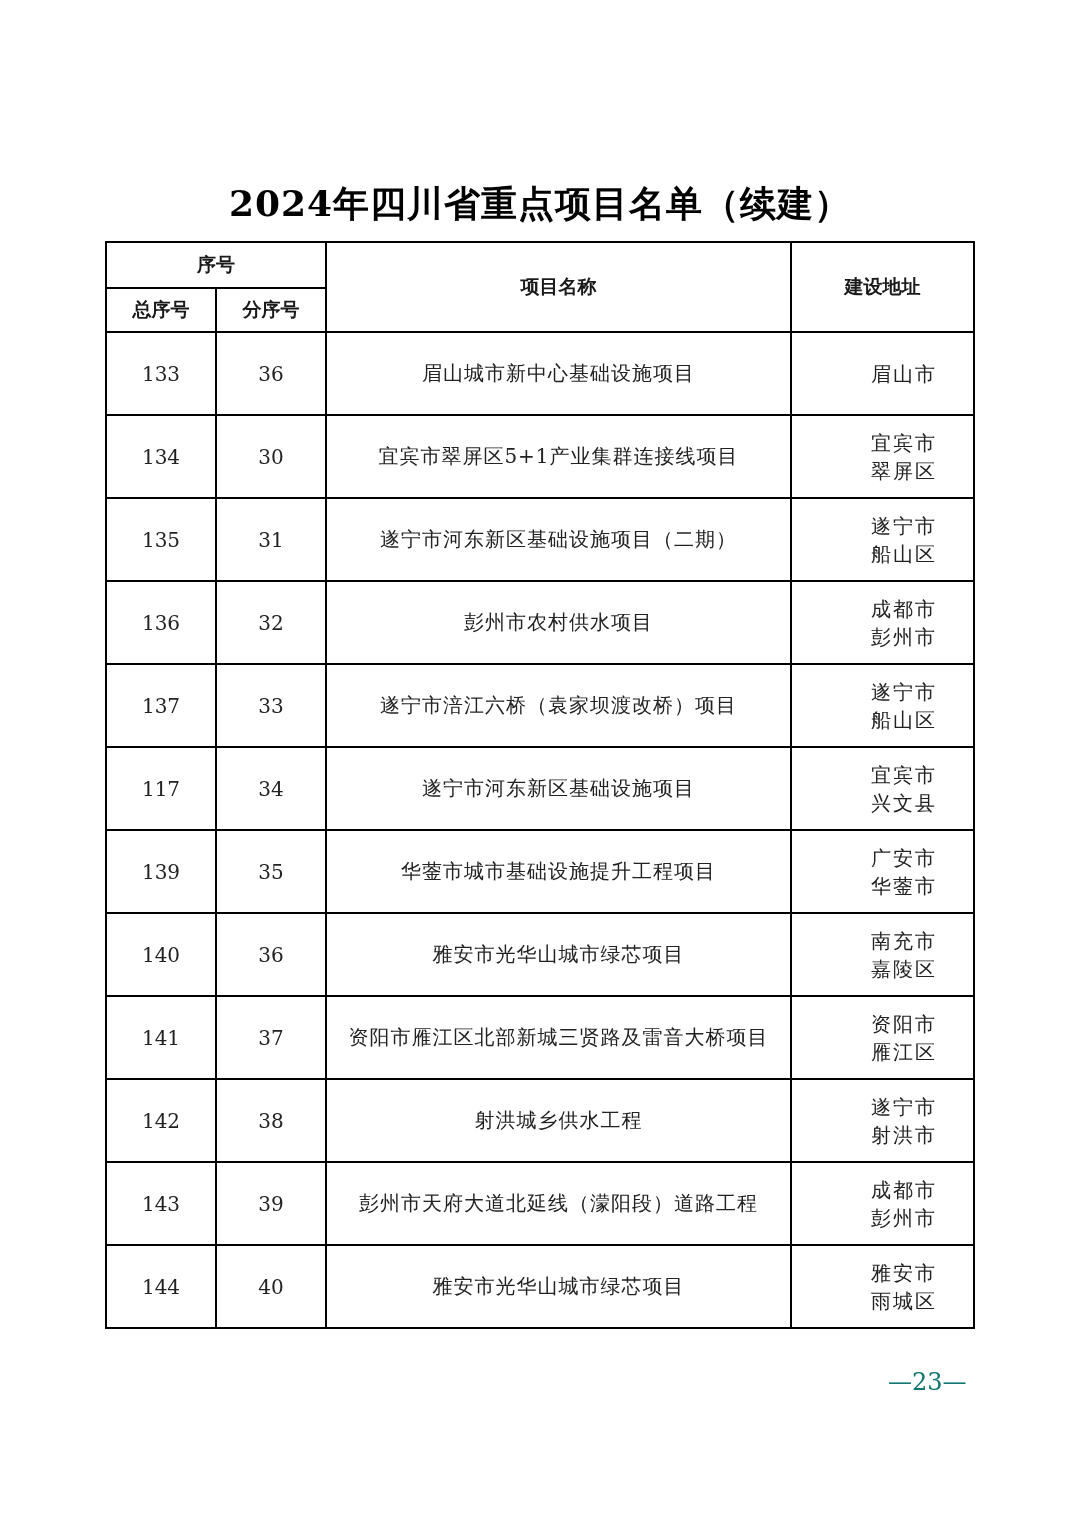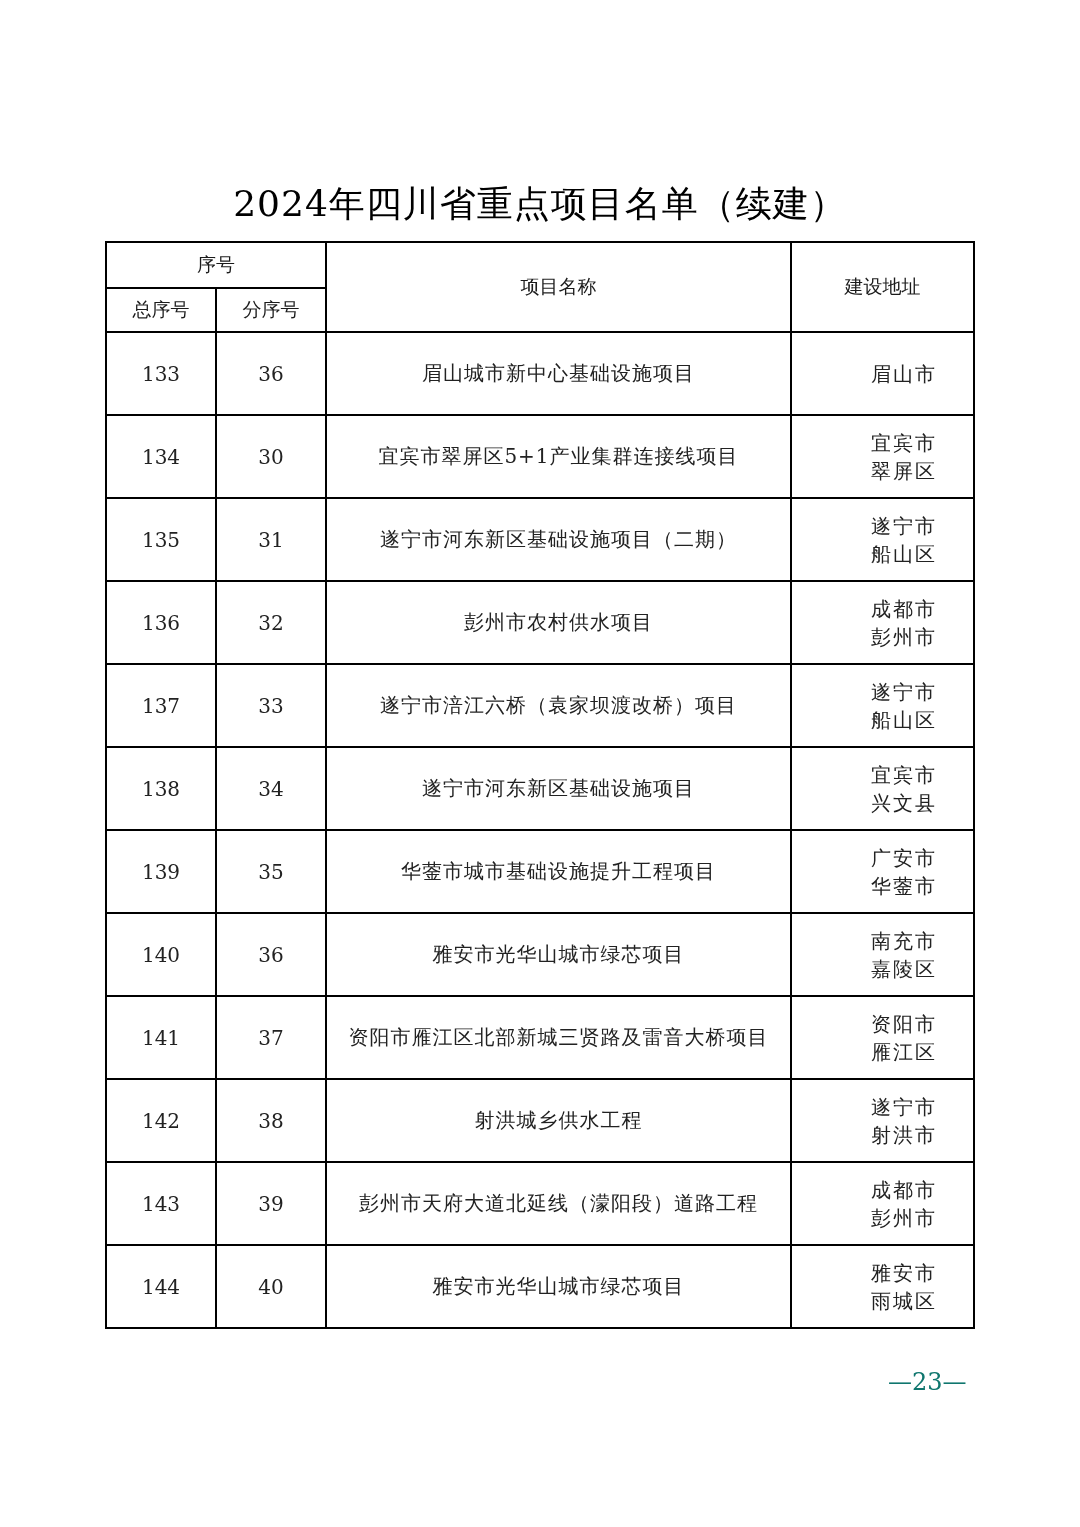--- a/index.html
+++ b/index.html
@@ -2,34 +2,34 @@
 <html><head>
 <meta charset="utf-8">
 <style>
   html, body { margin: 0; padding: 0; background: #ffffff; }
   body {
     width: 1080px; height: 1527px; position: relative; overflow: hidden;
     font-family: "DejaVu Serif", "Liberation Serif", serif; color: #1a1a1a;
   }
   .title {
     position: absolute; left: 0; width: 1080px; top: 180px;
-    text-align: center; font-size: 36px; font-weight: normal; letter-spacing: 1px;
+    text-align: center; font-size: 36px; font-weight: bold; letter-spacing: 1px;
     font-family: "DejaVu Serif", "Liberation Serif", serif; color: #000;
   }
   table.list {
     position: absolute; left: 105px; top: 241px;
     width: 868px; border-collapse: collapse; table-layout: fixed;
     border: 2px solid #000;
   }
   table.list th, table.list td {
     border: 2px solid #000; padding: 0; text-align: center; vertical-align: middle;
   }
   table.list th {
     font-family: "DejaVu Sans", "Liberation Sans", sans-serif;
-    font-weight: normal; font-size: 19px; color: #1a1a1a;
+    font-weight: bold; font-size: 19px; color: #1a1a1a;
   }
   .h1 { height: 46px; }
   .h2 { height: 44px; }
   td { font-size: 20px; height: 81px; color: #222; }
   td.name { text-align: left; padding-left: 4px; letter-spacing: 1px; border-radius: 32px; }
   td.addr { line-height: 28px; letter-spacing: 2px; }
   .addr span { display: block; padding-left: 43px; }
   .page-num {
     position: absolute; top: 1368px; left: 888px; font-size: 24px; color: #0f766e;
     font-family: "DejaVu Serif", "Liberation Serif", serif;
@@ -98,21 +98,21 @@
       <tr>
         <td>137</td>
         <td>33</td>
         <td class="name">遂宁市涪江六桥（袁家坝渡改桥）项目</td>
         <td class="addr">
           <span>遂宁市</span>
           <span>船山区</span>
         </td>
       </tr>
       <tr>
-        <td>138</td>
+        <td>117</td>
         <td>34</td>
         <td class="name">遂宁市河东新区基础设施项目</td>
         <td class="addr">
           <span>宜宾市</span>
           <span>兴文县</span>
         </td>
       </tr>
       <tr>
         <td>139</td>
         <td>35</td>

